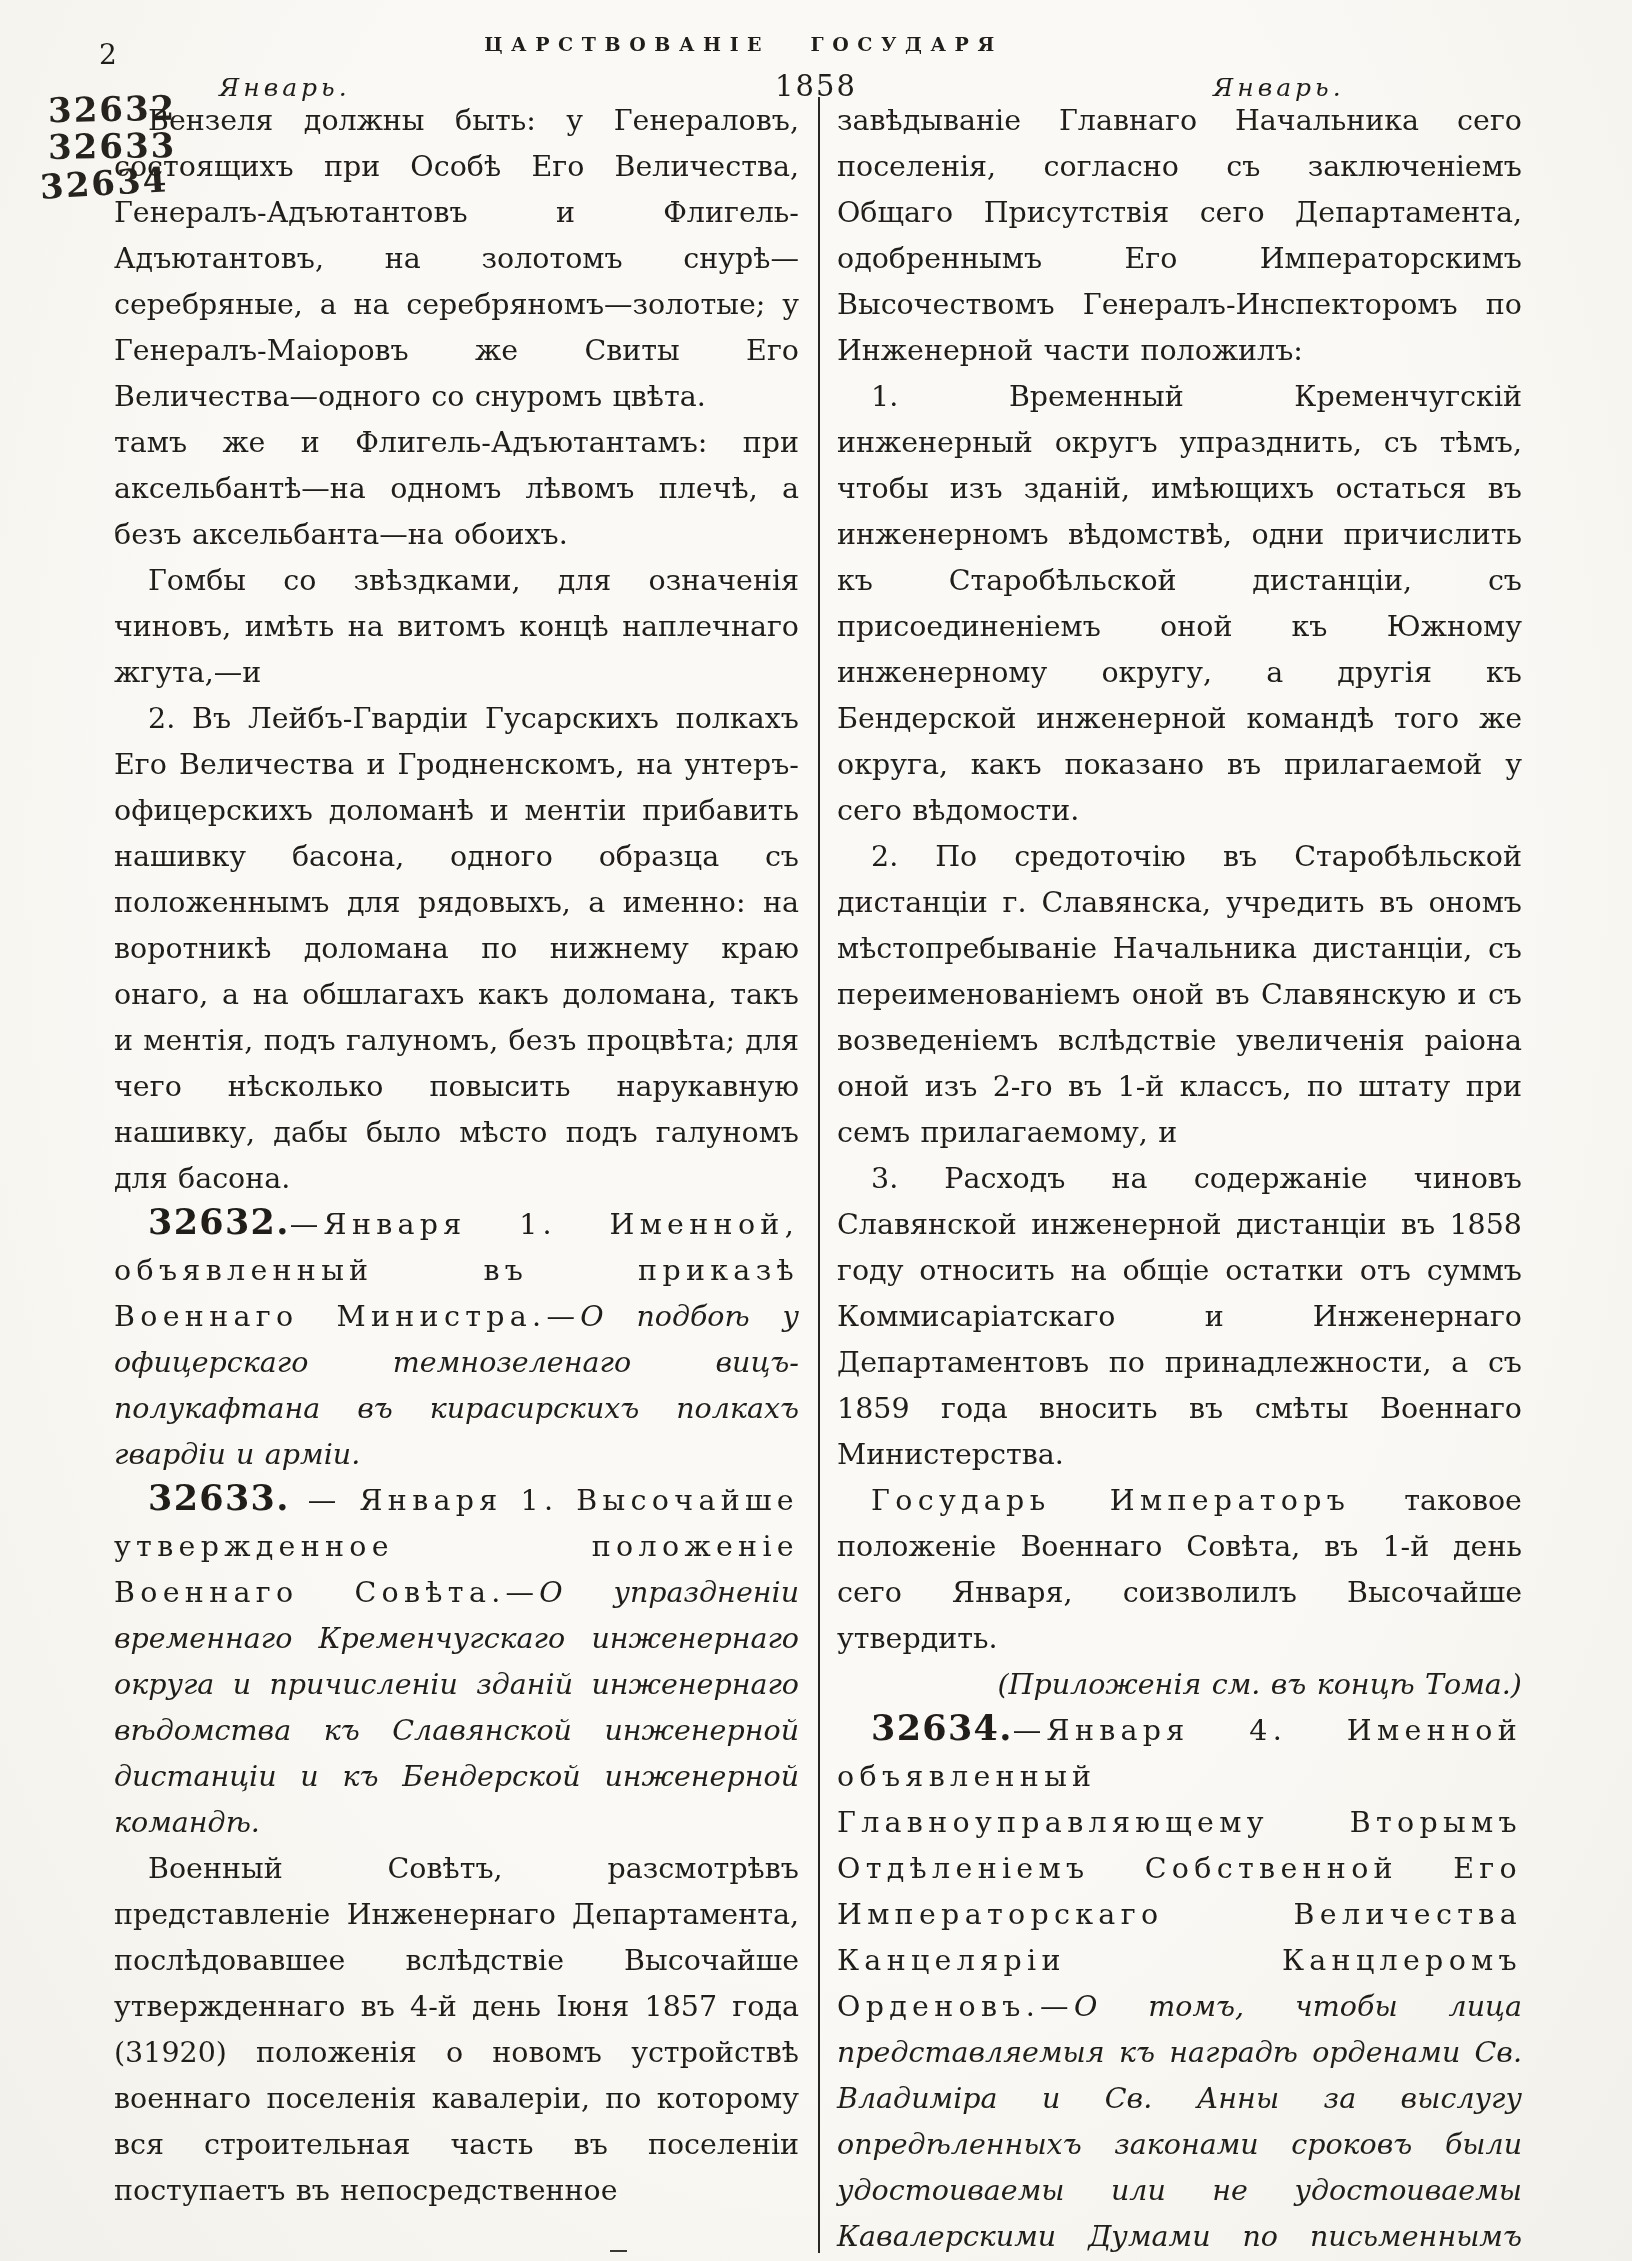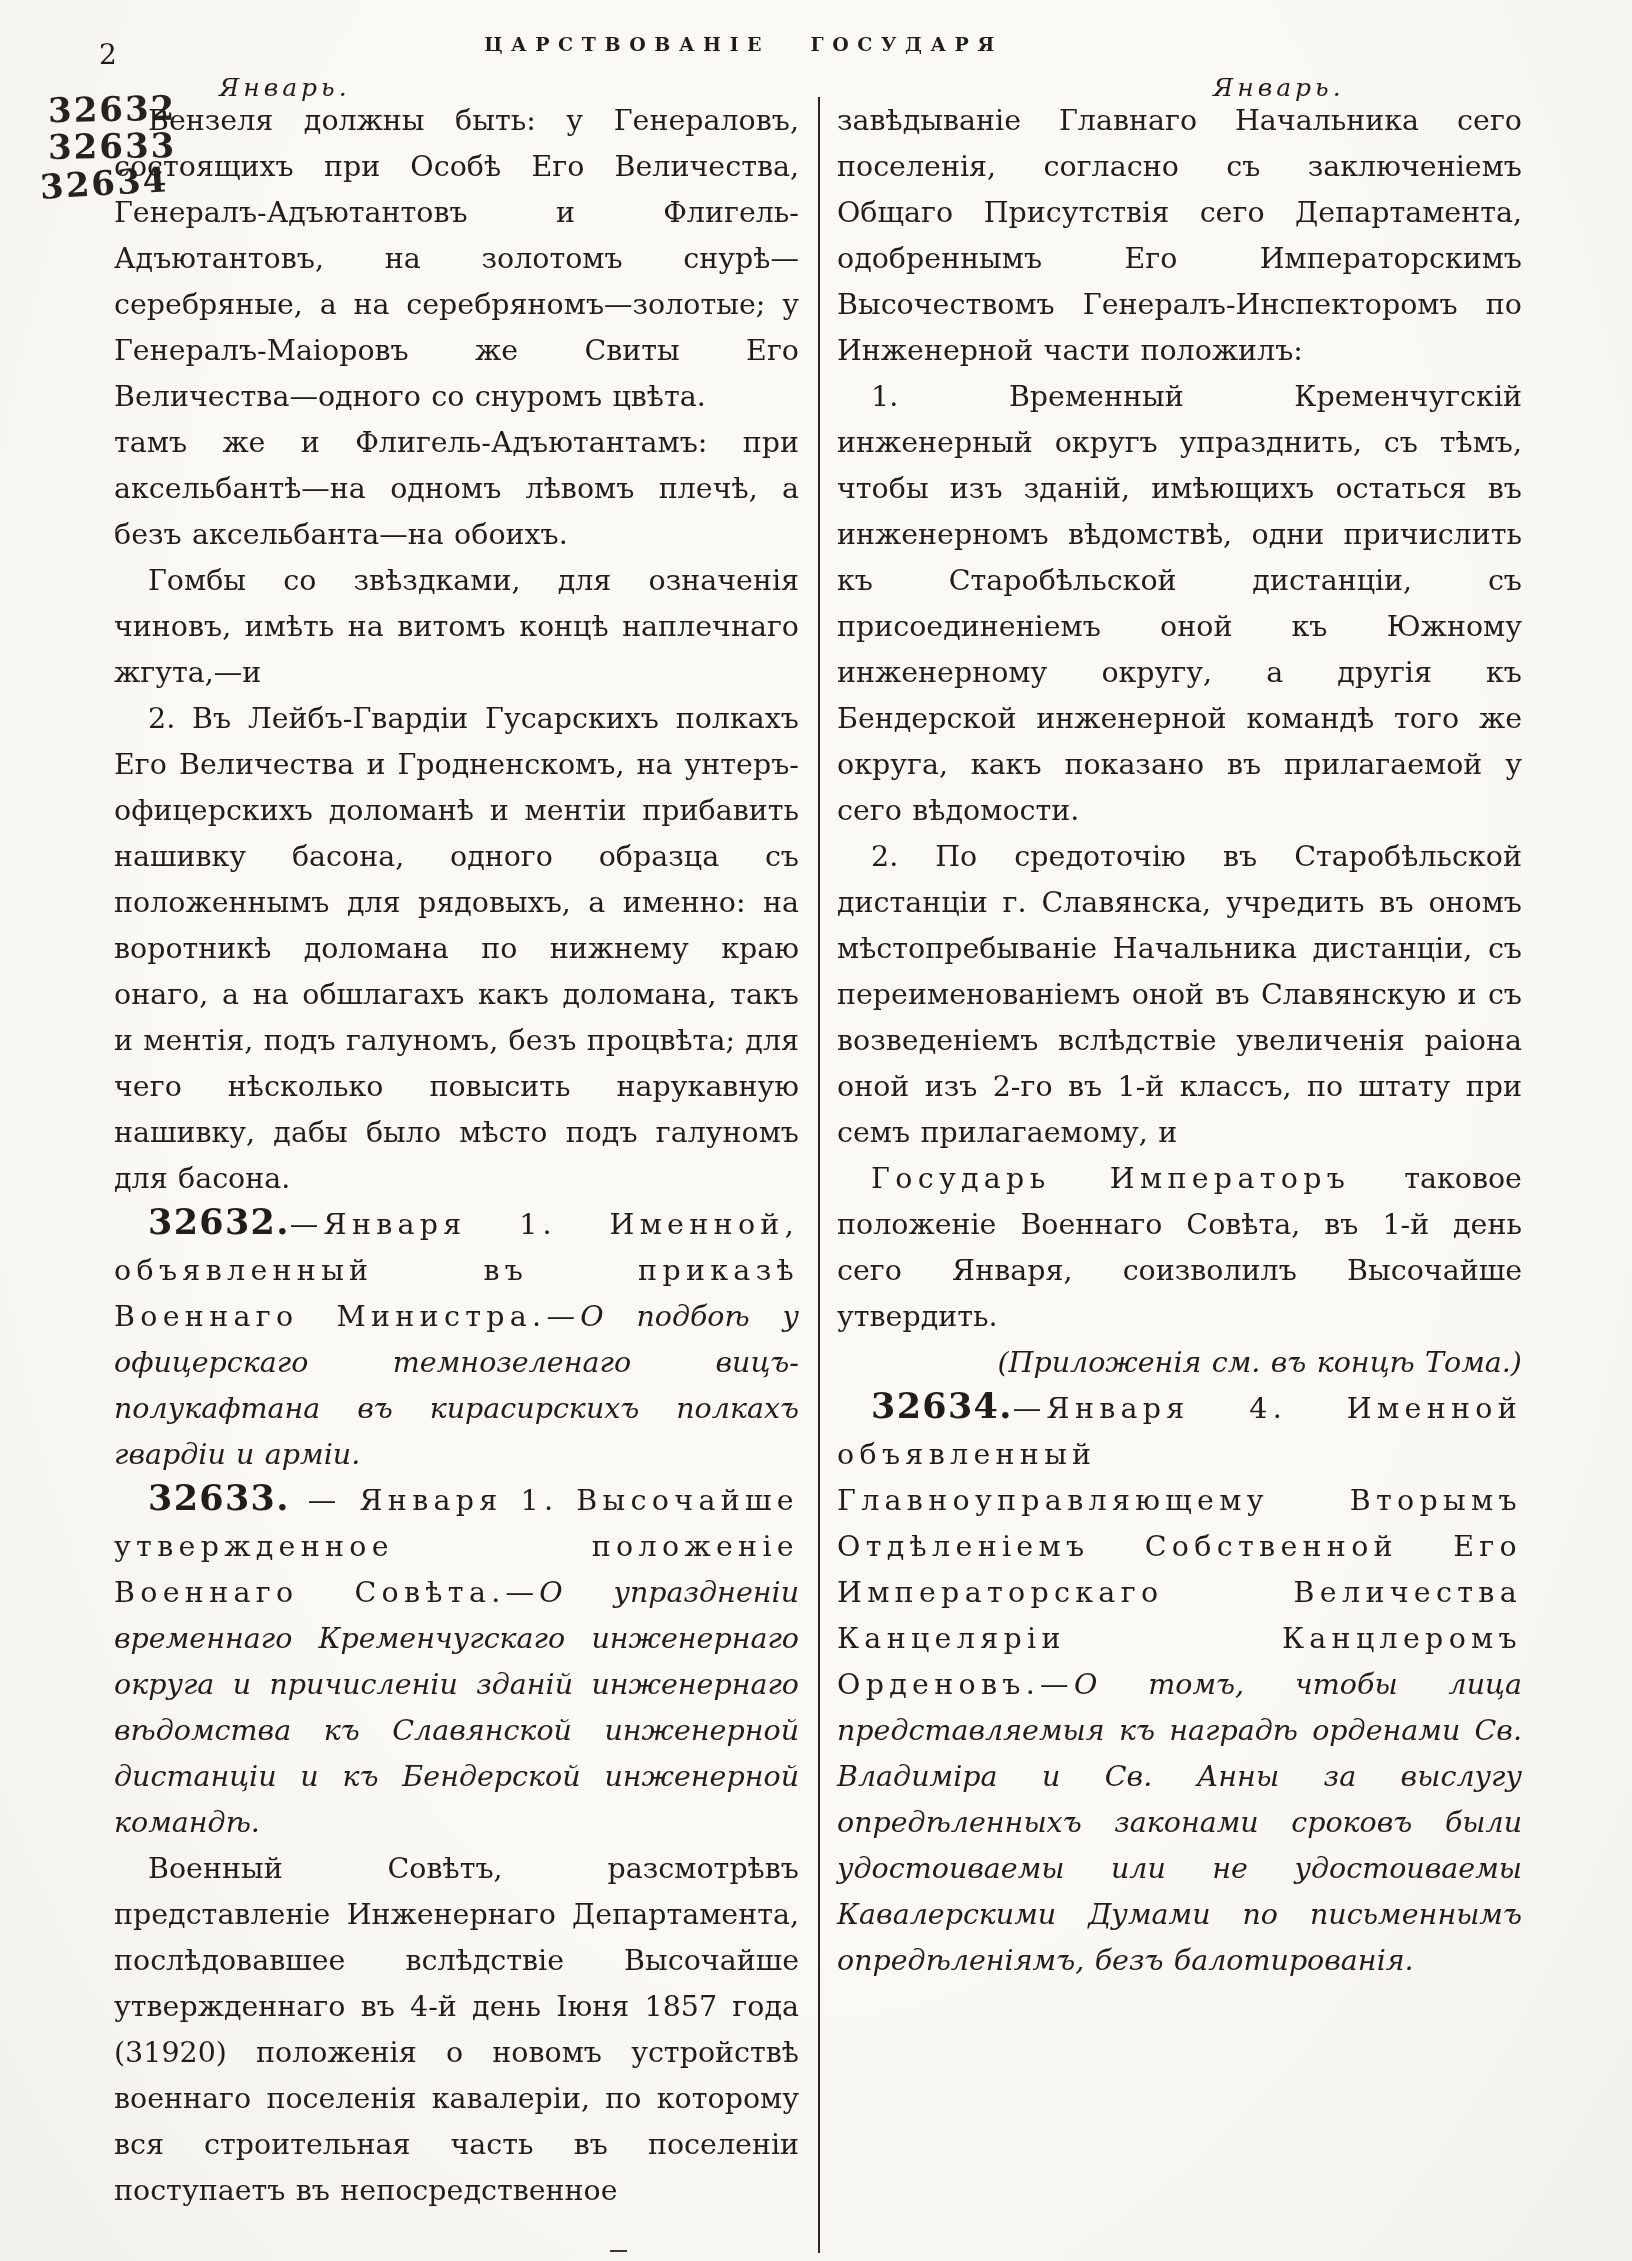--- a/index.html
+++ b/index.html
@@ -82,20 +82,21 @@
 </style>
 </head>
 <body>
 
 <div class="page">
 
   <div class="folio">2</div>
   <div class="running-title">ЦАРСТВОВАНІЕ ГОСУДАРЯ</div>
 
   <div class="month month-left">Январь.</div>
+  <div class="year">1858</div>
   <div class="month month-right">Январь.</div>
 
   <div class="margin-num mn-0">32632</div>
   <div class="margin-num mn-1">32633</div>
   <div class="margin-num mn-2">32634</div>
 
   <div class="divider"></div>
 
   <div class="col col-left">
       <p class="para indent"><span class="seg-plain">Вензеля должны быть: у Генераловъ, состоящихъ при Особѣ Его Величества, Генералъ-Адъютантовъ и Флигель-Адъютантовъ, на золотомъ снурѣ—серебряные, а на серебряномъ—золотые; у Генералъ-Маіоровъ же Свиты Его Величества—одного со снуромъ цвѣта.</span></p>
@@ -103,20 +104,21 @@
       <p class="para indent"><span class="seg-plain">Гомбы со звѣздками, для означенія чиновъ, имѣть на витомъ концѣ наплечнаго жгута,—и</span></p>
       <p class="para indent"><span class="seg-plain">2. Въ Лейбъ-Гвардіи Гусарскихъ полкахъ Его Величества и Гродненскомъ, на унтеръ-офицерскихъ доломанѣ и ментіи прибавить нашивку басона, одного образца съ положеннымъ для рядовыхъ, а именно: на воротникѣ доломана по нижнему краю онаго, а на обшлагахъ какъ доломана, такъ и ментія, подъ галуномъ, безъ процвѣта; для чего нѣсколько повысить нарукавную нашивку, дабы было мѣсто подъ галуномъ для басона.</span></p>
       <p class="para indent"><span class="seg-number">32632.</span><span class="seg-spaced">—Января 1. Именной, объявленный въ приказѣ Военнаго Министра.—</span><span class="seg-italic">О подбоѣ у офицерскаго темнозеленаго вицъ-полукафтана въ кирасирскихъ полкахъ гвардіи и арміи.</span></p>
       <p class="para indent"><span class="seg-number">32633.</span><span class="seg-spaced"> — Января 1. Высочайше утвержденное положеніе Военнаго Совѣта.—</span><span class="seg-italic">О упраздненіи временнаго Кременчугскаго инженернаго округа и причисленіи зданій инженернаго вѣдомства къ Славянской инженерной дистанціи и къ Бендерской инженерной командѣ.</span></p>
       <p class="para indent"><span class="seg-plain">Военный Совѣтъ, разсмотрѣвъ представленіе Инженернаго Департамента, послѣдовавшее вслѣдствіе Высочайше утвержденнаго въ 4-й день Іюня 1857 года (31920) положенія о новомъ устройствѣ военнаго поселенія кавалеріи, по которому вся строительная часть въ поселеніи поступаетъ въ непосредственное</span></p>
     </div>
   <div class="col col-right">
       <p class="para noindent"><span class="seg-plain">завѣдываніе Главнаго Начальника сего поселенія, согласно съ заключеніемъ Общаго Присутствія сего Департамента, одобреннымъ Его Императорскимъ Высочествомъ Генералъ-Инспекторомъ по Инженерной части положилъ:</span></p>
       <p class="para indent"><span class="seg-plain">1. Временный Кременчугскій инженерный округъ упразднить, съ тѣмъ, чтобы изъ зданій, имѣющихъ остаться въ инженерномъ вѣдомствѣ, одни причислить къ Старобѣльской дистанціи, съ присоединеніемъ оной къ Южному инженерному округу, а другія къ Бендерской инженерной командѣ того же округа, какъ показано въ прилагаемой у сего вѣдомости.</span></p>
       <p class="para indent"><span class="seg-plain">2. По средоточію въ Старобѣльской дистанціи г. Славянска, учредить въ ономъ мѣстопребываніе Начальника дистанціи, съ переименованіемъ оной въ Славянскую и съ возведеніемъ вслѣдствіе увеличенія раіона оной изъ 2-го въ 1-й классъ, по штату при семъ прилагаемому, и</span></p>
+      <p class="para indent"><span class="seg-plain">3. Расходъ на содержаніе чиновъ Славянской инженерной дистанціи въ 1858 году относить на общіе остатки отъ суммъ Коммисаріатскаго и Инженернаго Департаментовъ по принадлежности, а съ 1859 года вносить въ смѣты Военнаго Министерства.</span></p>
       <p class="para indent"><span class="seg-spaced">Государь Императоръ</span><span class="seg-plain"> таковое положеніе Военнаго Совѣта, въ 1-й день сего Января, соизволилъ Высочайше утвердить.</span></p>
       <p class="para center"><span class="seg-italic">(Приложенія см. въ концѣ Тома.)</span></p>
       <p class="para indent"><span class="seg-number">32634.</span><span class="seg-spaced">—Января 4. Именной объявленный Главноуправляющему Вторымъ Отдѣленіемъ Собственной Его Императорскаго Величества Канцеляріи Канцлеромъ Орденовъ.—</span><span class="seg-italic">О томъ, чтобы лица представляемыя къ наградѣ орденами Св. Владиміра и Св. Анны за выслугу опредѣленныхъ законами сроковъ были удостоиваемы или не удостоиваемы Кавалерскими Думами по письменнымъ опредѣленіямъ, безъ балотированія.</span></p>
     </div>
 
   <div class="artifact-dash"></div>
 
 </div>
 
 

